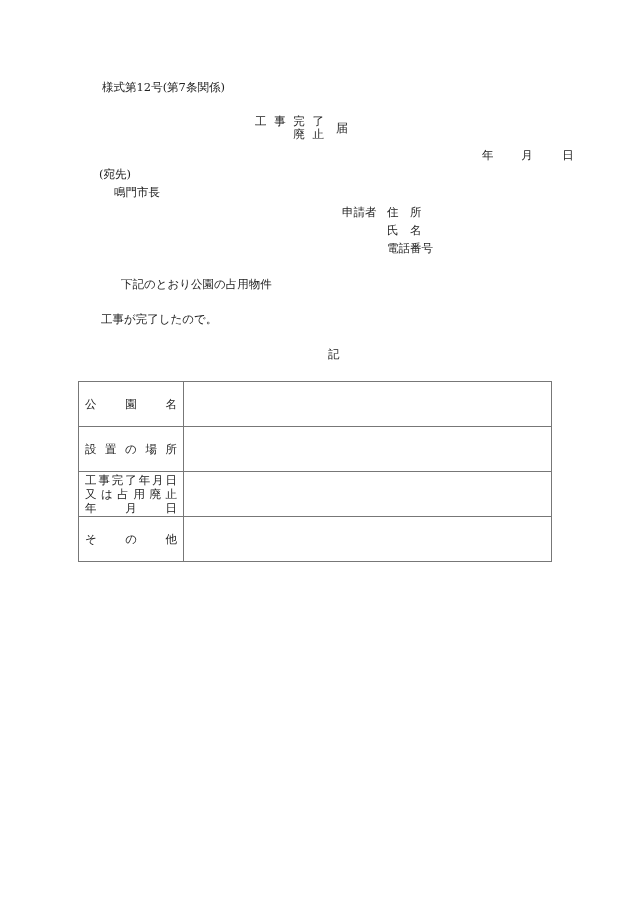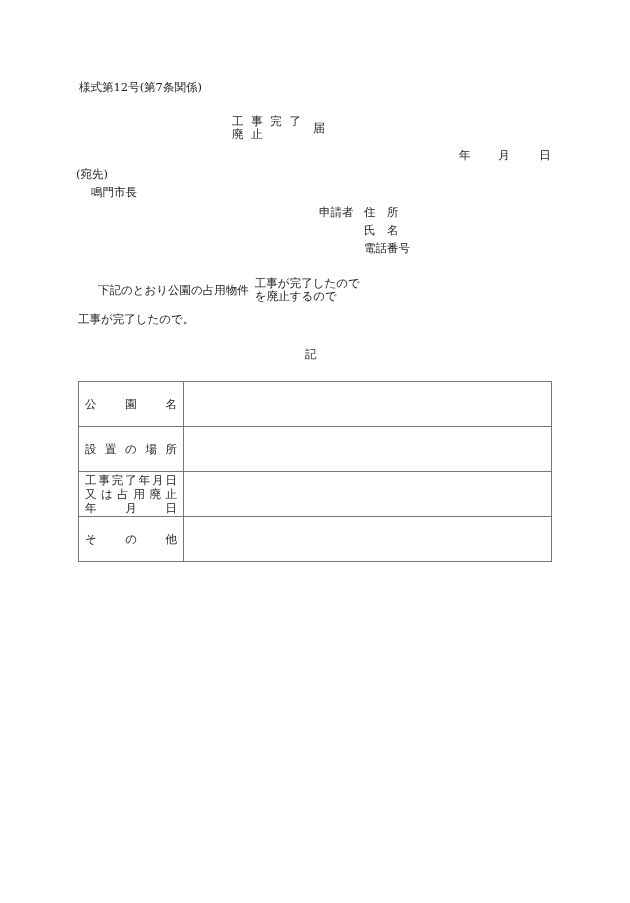--- a/index.html
+++ b/index.html
@@ -1,20 +1,20 @@
 <!DOCTYPE html>
 <html><head>
 <meta charset="utf-8">
 <style>
   html, body { margin: 0; padding: 0; background: #ffffff; }
   body { width: 630px; height: 903px; position: relative; overflow: hidden;
          font-family: "DejaVu Serif", "Liberation Serif", serif; color: #222; font-size: 11.5px; }
-  .abs { position: absolute; white-space: nowrap; }
+  .abs { position: absolute; white-space: nowrap; margin-left: 23px; }
   .title-main { letter-spacing: 4px; font-size: 12px; }
-  .stack { display: inline-block; text-align: left; line-height: 13px; font-size: 11.5px; }
+  .stack { display: inline-block; text-align: right; line-height: 13px; font-size: 11.5px; }
   table.form { position: absolute; left: 78px; top: 381px; width: 474px; border-collapse: collapse; }
   table.form td { border: 1.5px solid #777; padding: 0; height: 44px; }
   table.form td.label { width: 92px; font-size: 11.5px; padding: 0 6px; }
   .spread { display: flex; justify-content: space-between; }
   .ml { line-height: 14px; font-size: 11.5px; }
 </style>
 </head>
 <body>
 
 <div class="abs" style="left:79px; top:80px;">様式第12号(第7条関係)</div>
@@ -36,24 +36,20 @@
 <div class="abs" style="left:76px; top:167px;">(宛先)</div>
 <div class="abs" style="left:91px; top:185px;">鳴門市長</div>
 
 <div class="abs" style="left:319px; top:205px;text-align:center;">申請者</div>
 <div class="abs" style="left:364px; top:205px;">住　所</div>
 <div class="abs" style="left:364px; top:223px;">氏　名</div>
 <div class="abs" style="left:364px; top:241px;">電話番号</div>
 
 <div class="abs" style="left:98px; top:277px; display:flex; align-items:center;">
   <span>下記のとおり公園の占用物件</span>
-  <span class="stack" style="margin:0 6px;">
-    <span style="display:block;">工事が完了したので</span>
-    <span style="display:block;">を廃止するので</span>
-  </span>
 </div>
 <div class="abs" style="left:78px; top:312px;">工事が完了したので。</div>
 
 <div class="abs" style="left:305px; top:347px;">記</div>
 
 <table class="form">
   <tbody>
       <tr>
     <td class="label">
       <div class="spread">

